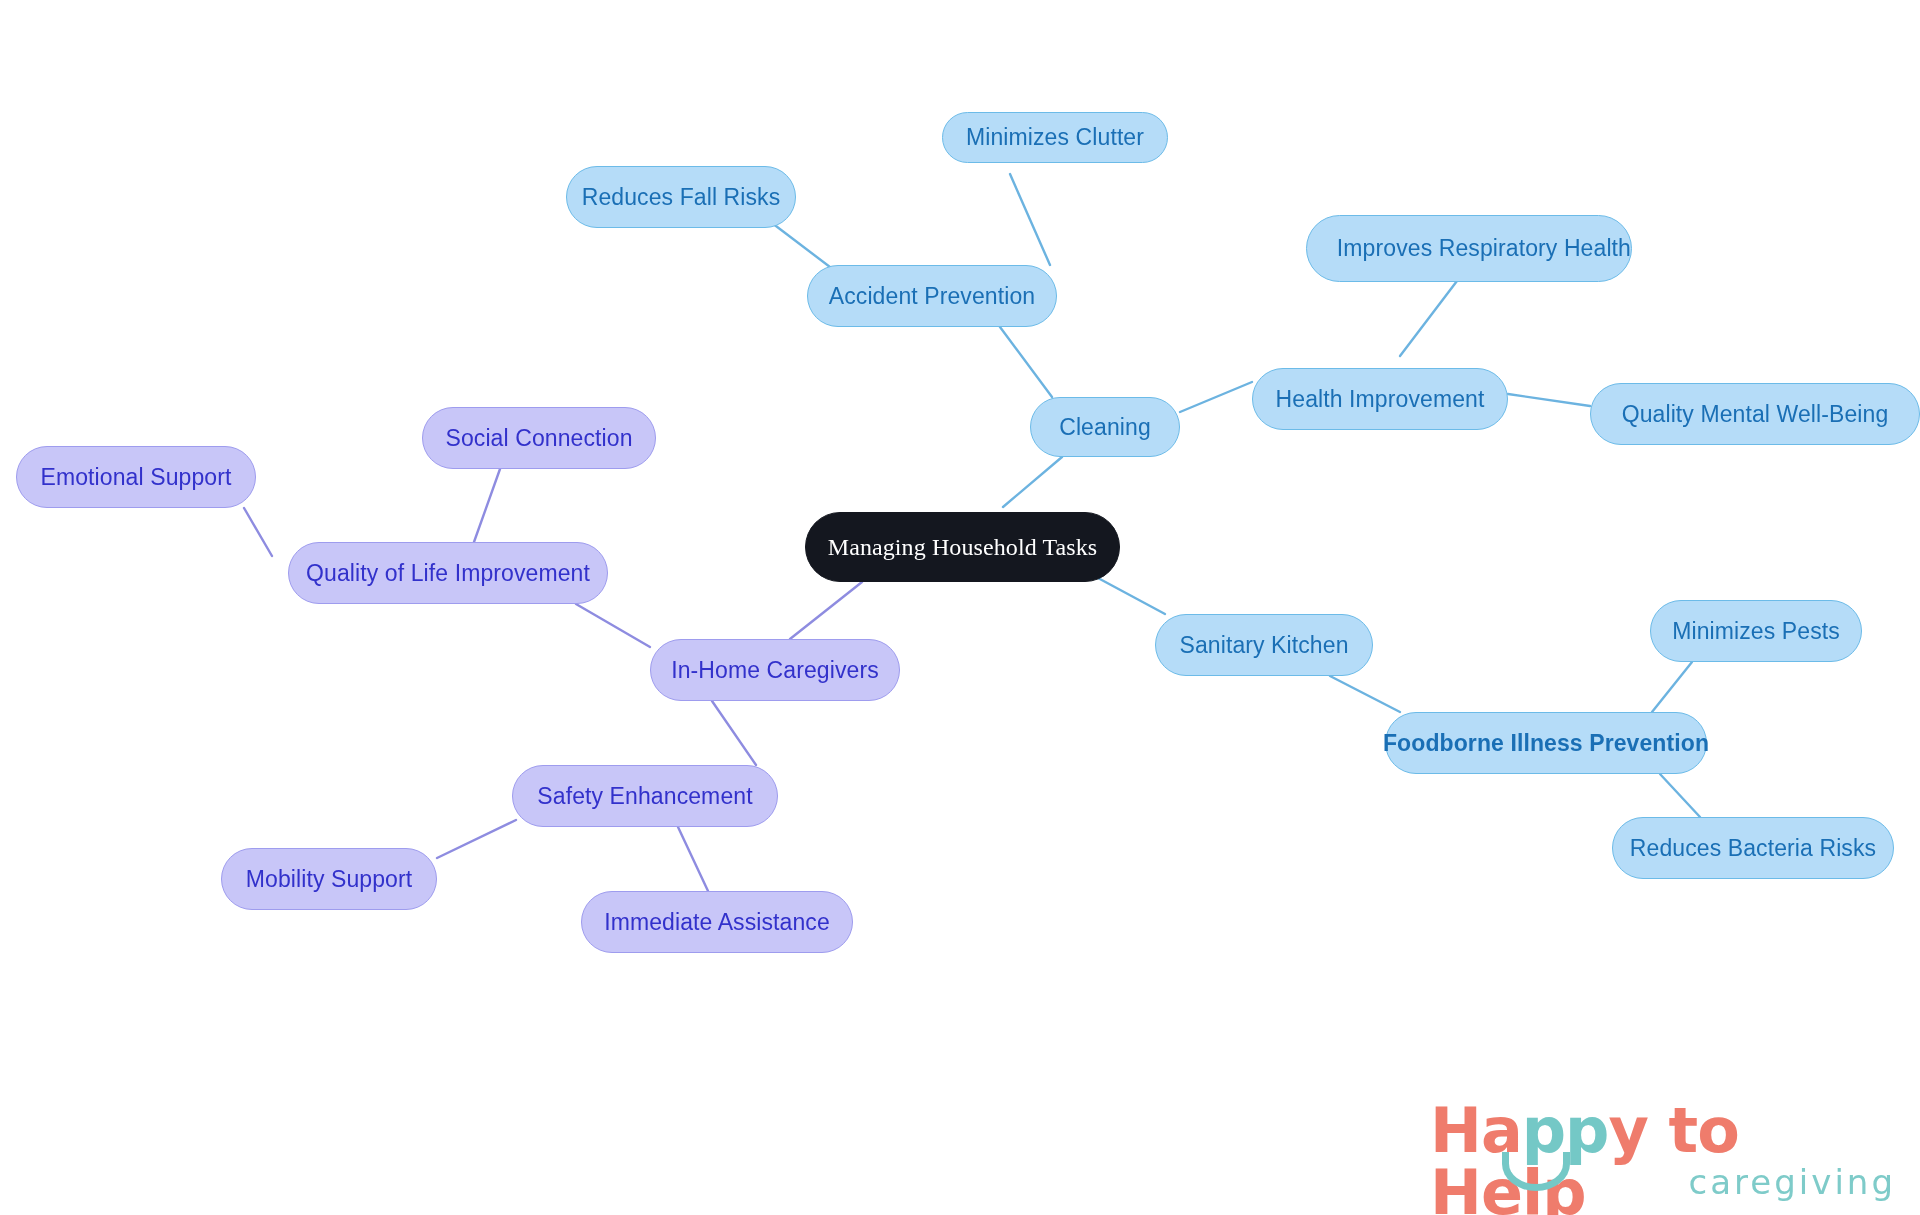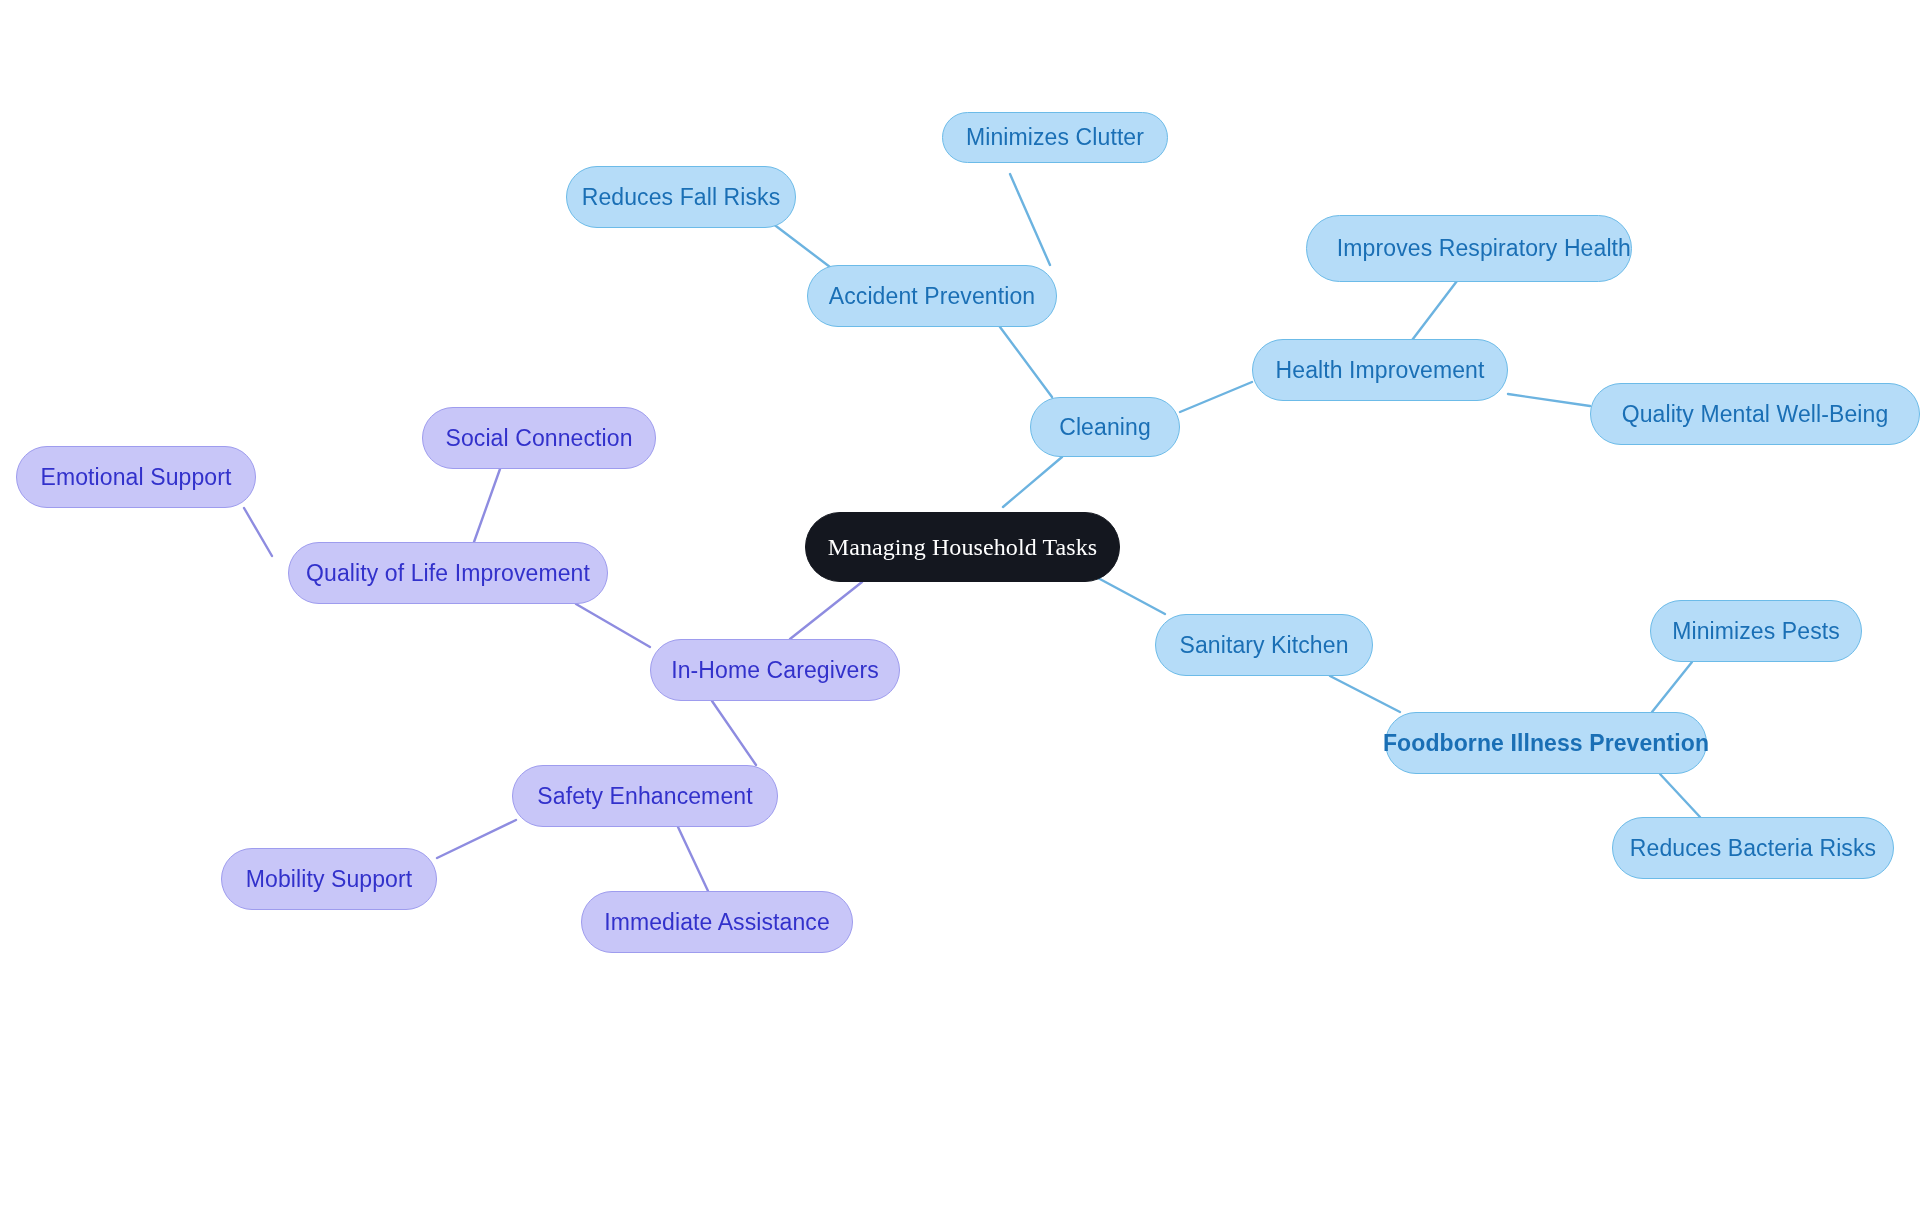--- a/index.html
+++ b/index.html
@@ -130,21 +130,21 @@
       </div>
       <div class="node node-blue" style="left: 807px; top: 265px; width: 250px; height: 62px;">
         <span>Accident Prevention</span>
       </div>
       <div class="node node-blue" style="left: 566px; top: 166px; width: 230px; height: 62px;">
         <span>Reduces Fall Risks</span>
       </div>
       <div class="node node-blue" style="left: 942px; top: 112px; width: 226px; height: 51px;">
         <span>Minimizes Clutter</span>
       </div>
-      <div class="node node-blue" style="left: 1252px; top: 339px; width: 256px; height: 62px;">
+      <div class="node node-blue" style="left: 1252px; top: 368px; width: 256px; height: 62px;">
         <span>Health Improvement</span>
       </div>
       <div class="node node-blue" style="left: 1306px; top: 215px; width: 326px; height: 67px; justify-content: flex-end;">
         <span>Improves Respiratory Health</span>
       </div>
       <div class="node node-blue" style="left: 1590px; top: 383px; width: 330px; height: 62px;">
         <span>Quality Mental Well-Being</span>
       </div>
       <div class="node node-blue" style="left: 1155px; top: 614px; width: 218px; height: 62px;">
         <span>Sanitary Kitchen</span>
@@ -174,14 +174,21 @@
         <span>Safety Enhancement</span>
       </div>
       <div class="node node-purple" style="left: 221px; top: 848px; width: 216px; height: 62px;">
         <span>Mobility Support</span>
       </div>
       <div class="node node-purple" style="left: 581px; top: 891px; width: 272px; height: 62px;">
         <span>Immediate Assistance</span>
       </div>
     </div>
 
+  <div id="logo">
+    <div class="logo-word">
+      <span class="logo-h1">Ha</span><span class="logo-pp">pp</span><span class="logo-h1">y to Help</span>
+    </div>
+    <div class="logo-smile"></div>
+    <div class="logo-sub">caregiving</div>
+  </div>
 
 </div>
 
 </body></html>

